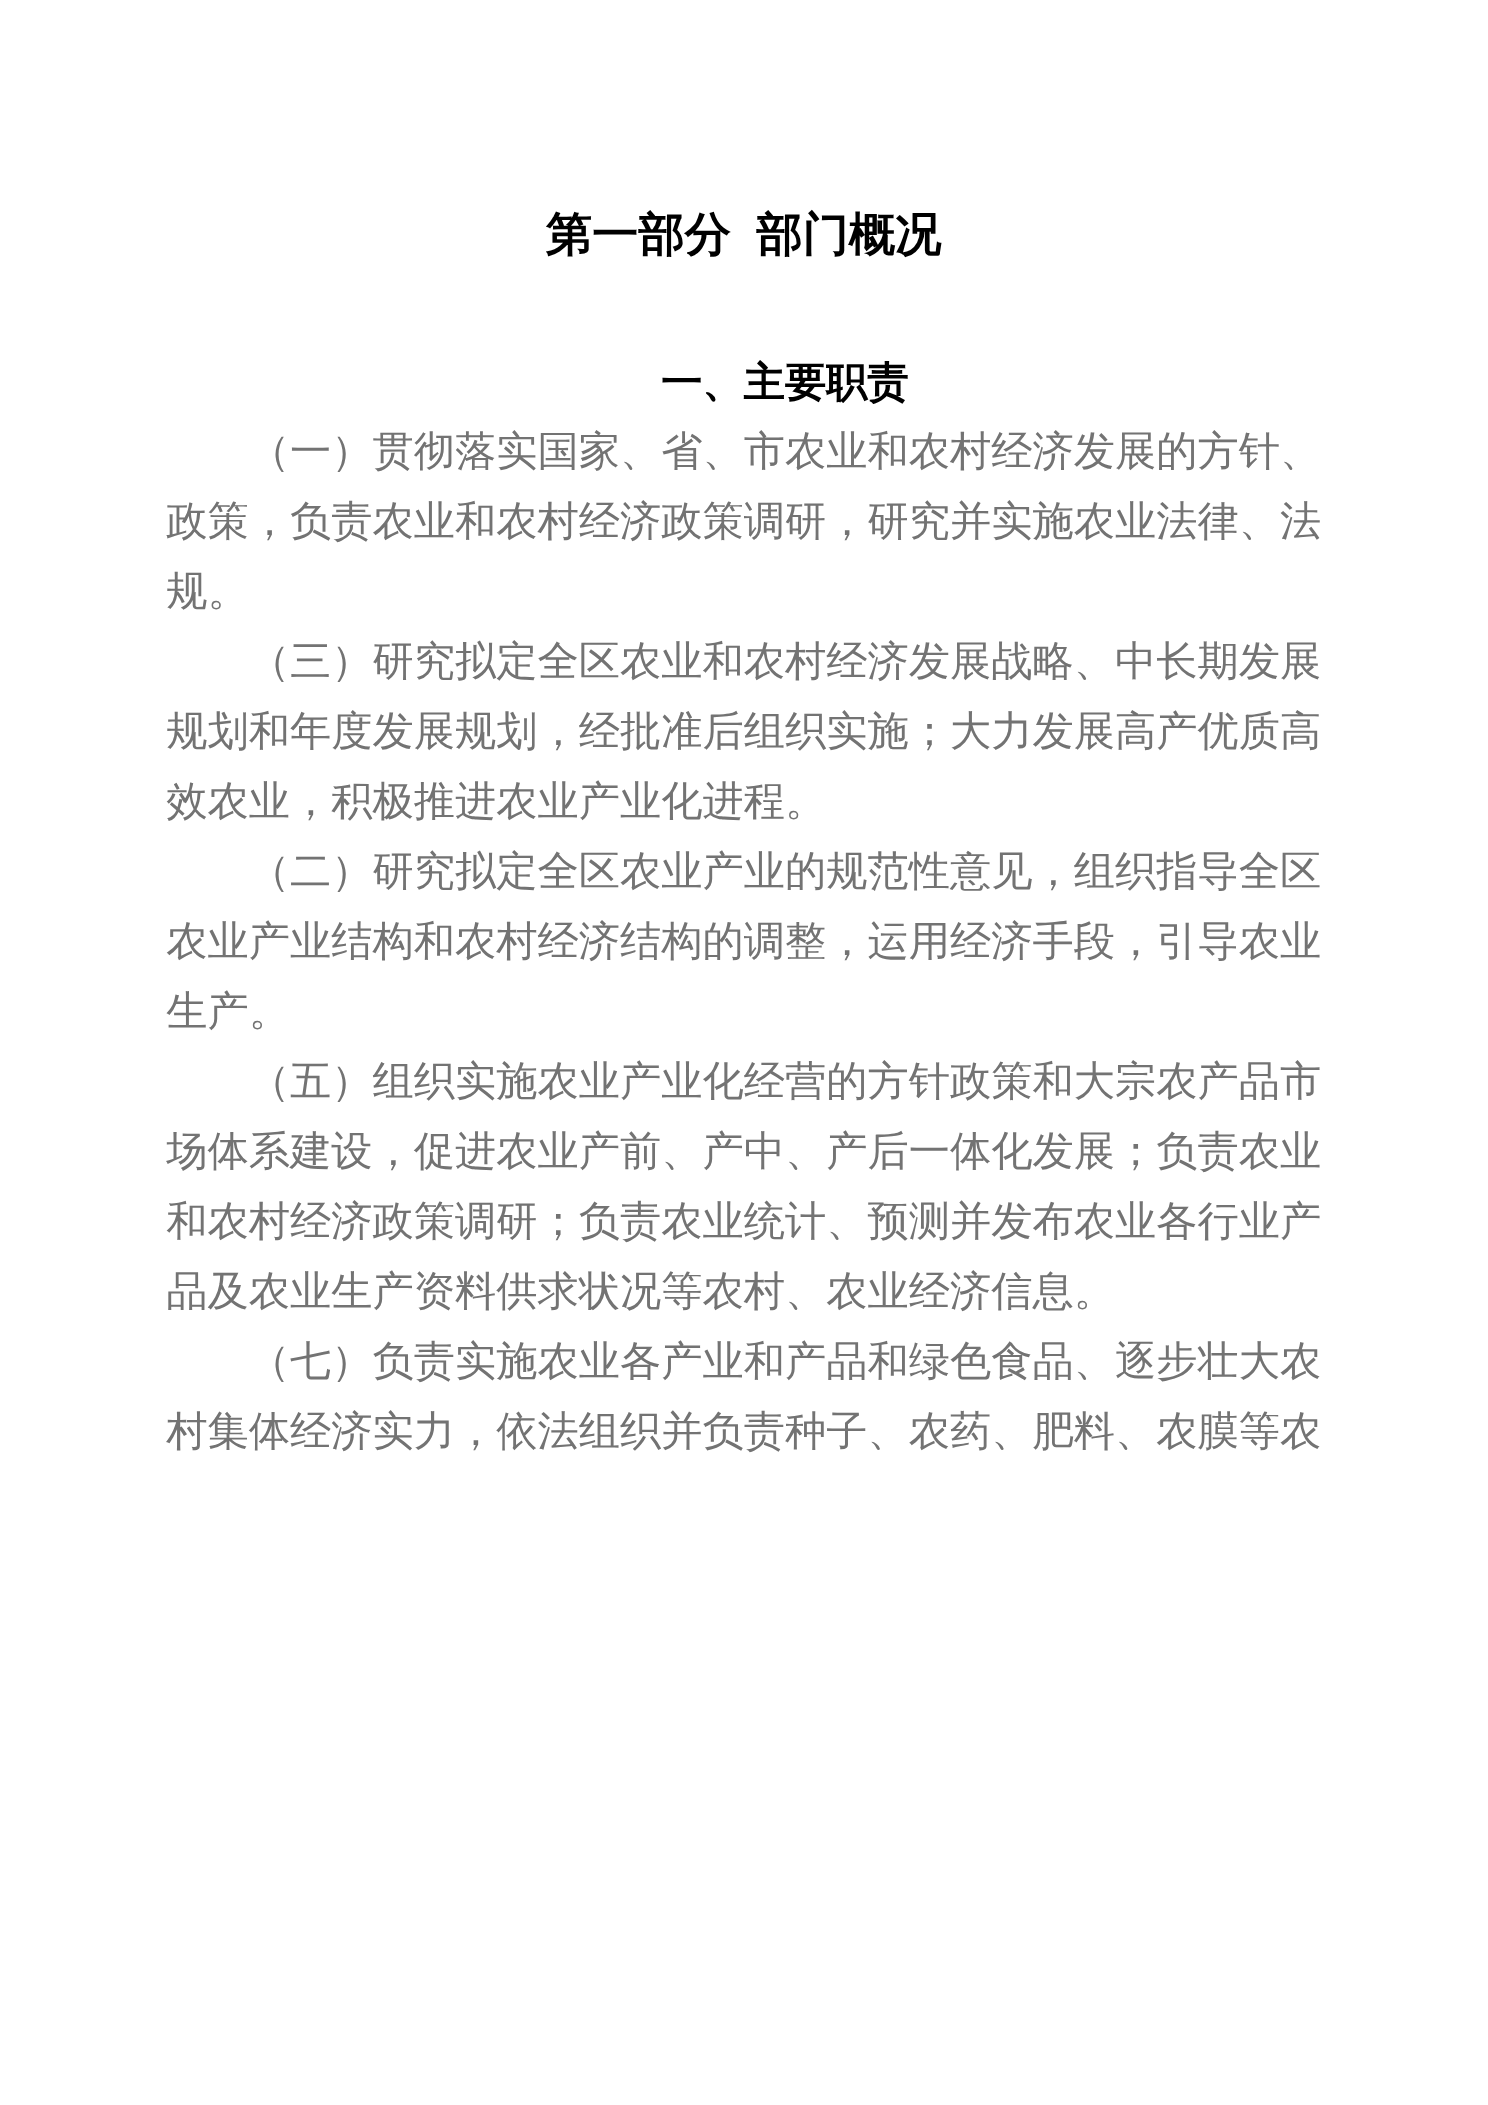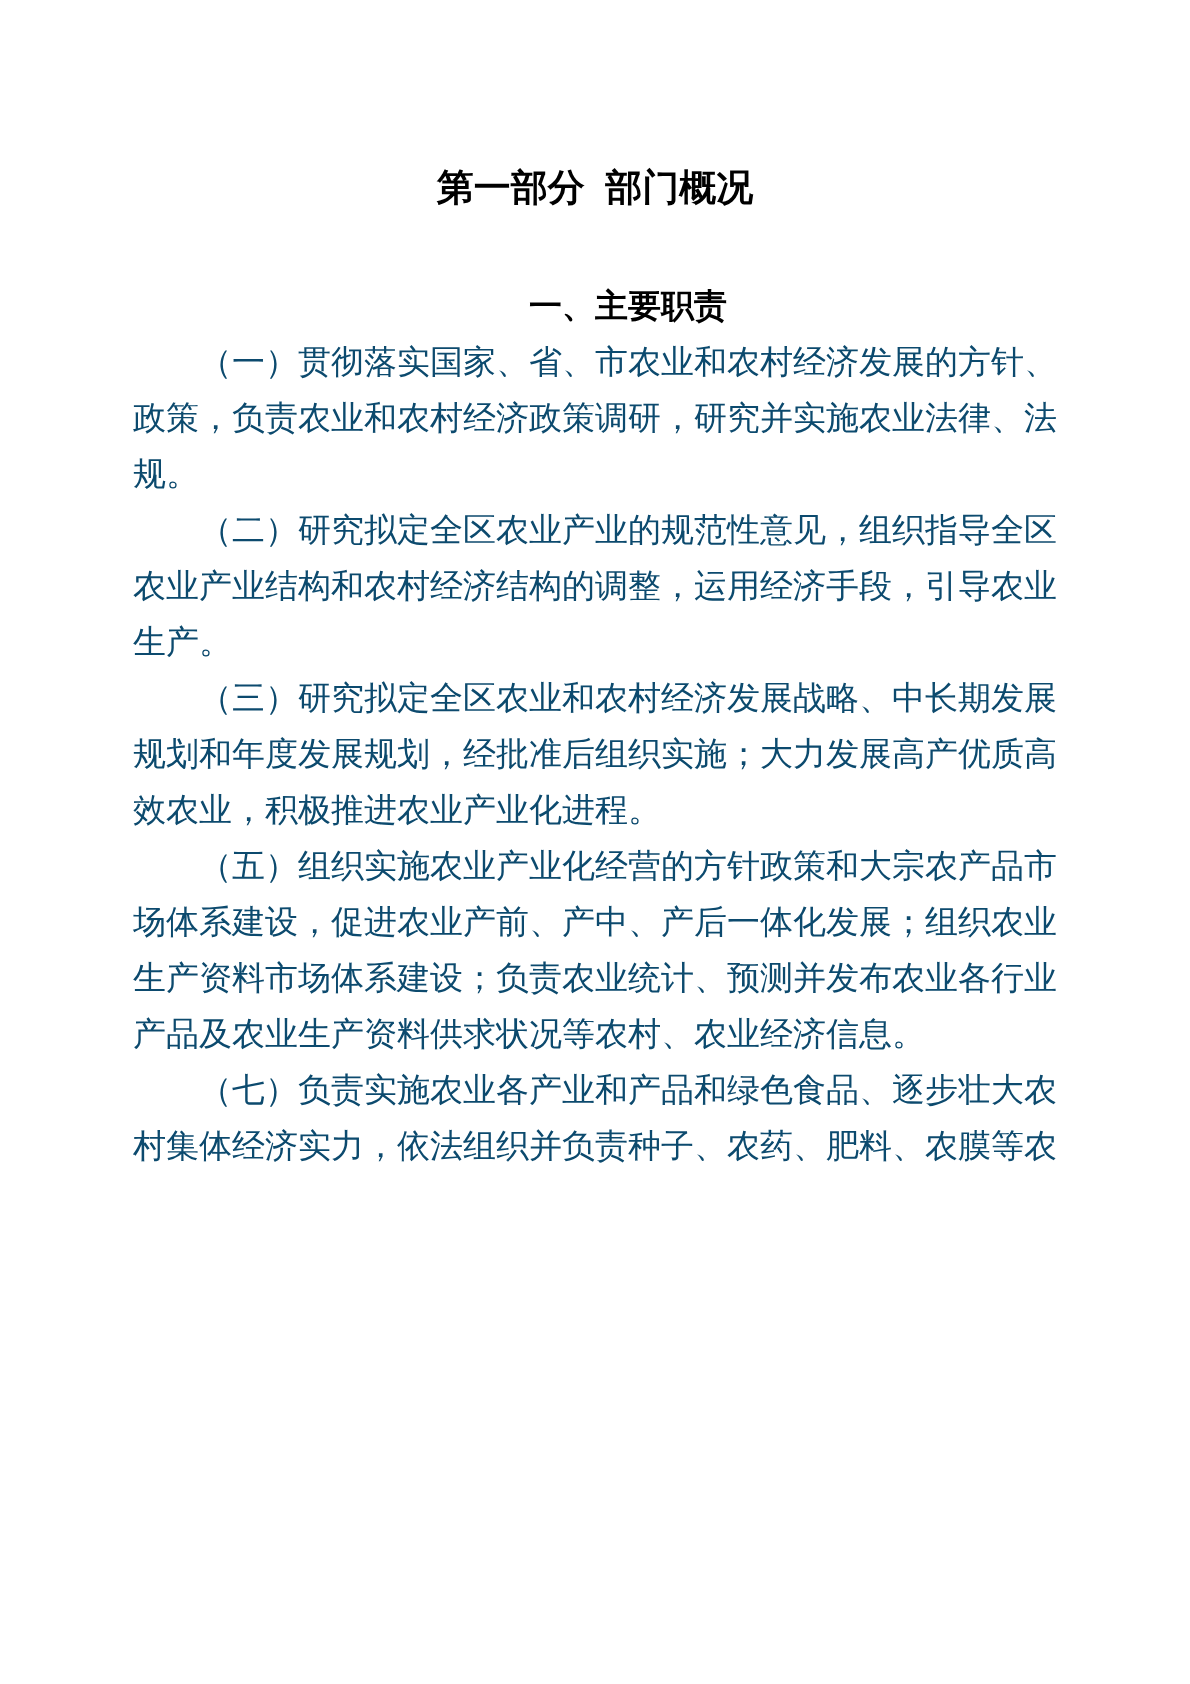--- a/index.html
+++ b/index.html
@@ -48,37 +48,37 @@
     text-align: center;
   }
   .body-para {
     margin: 0;
     font-family: "Liberation Serif", serif;
     font-size: 33px;
     line-height: 56px;
     text-indent: 2em;
     text-align: justify;
     text-justify: inter-ideograph;
-    color: #0c4a6e;
+    color: #737373;
   }
 </style>
 </head>
 <body>
 
 <div class="page">
   <h1 class="doc-title">第一部分  部门概况</h1>
 
   <div class="content">
     <h2 class="section-heading">一、主要职责</h2>
 
     <p class="body-para">（一）贯彻落实国家、省、市农业和农村经济发展的方针、政策，负责农业和农村经济政策调研，研究并实施农业法律、法规。</p>
 
+    <p class="body-para">（三）研究拟定全区农业和农村经济发展战略、中长期发展规划和年度发展规划，经批准后组织实施；大力发展高产优质高效农业，积极推进农业产业化进程。</p>
+
     <p class="body-para">（二）研究拟定全区农业产业的规范性意见，组织指导全区农业产业结构和农村经济结构的调整，运用经济手段，引导农业生产。</p>
 
-    <p class="body-para">（三）研究拟定全区农业和农村经济发展战略、中长期发展规划和年度发展规划，经批准后组织实施；大力发展高产优质高效农业，积极推进农业产业化进程。</p>
 
-
-    <p class="body-para">（五）组织实施农业产业化经营的方针政策和大宗农产品市场体系建设，促进农业产前、产中、产后一体化发展；组织农业生产资料市场体系建设；负责农业统计、预测并发布农业各行业产品及农业生产资料供求状况等农村、农业经济信息。</p>
+    <p class="body-para">（五）组织实施农业产业化经营的方针政策和大宗农产品市场体系建设，促进农业产前、产中、产后一体化发展；负责农业和农村经济政策调研；负责农业统计、预测并发布农业各行业产品及农业生产资料供求状况等农村、农业经济信息。</p>
 
 
     <p class="body-para">（七）负责实施农业各产业和产品和绿色食品、逐步壮大农村集体经济实力，依法组织并负责种子、农药、肥料、农膜等农</p>
   </div>
 </div>
 
 </body></html>

